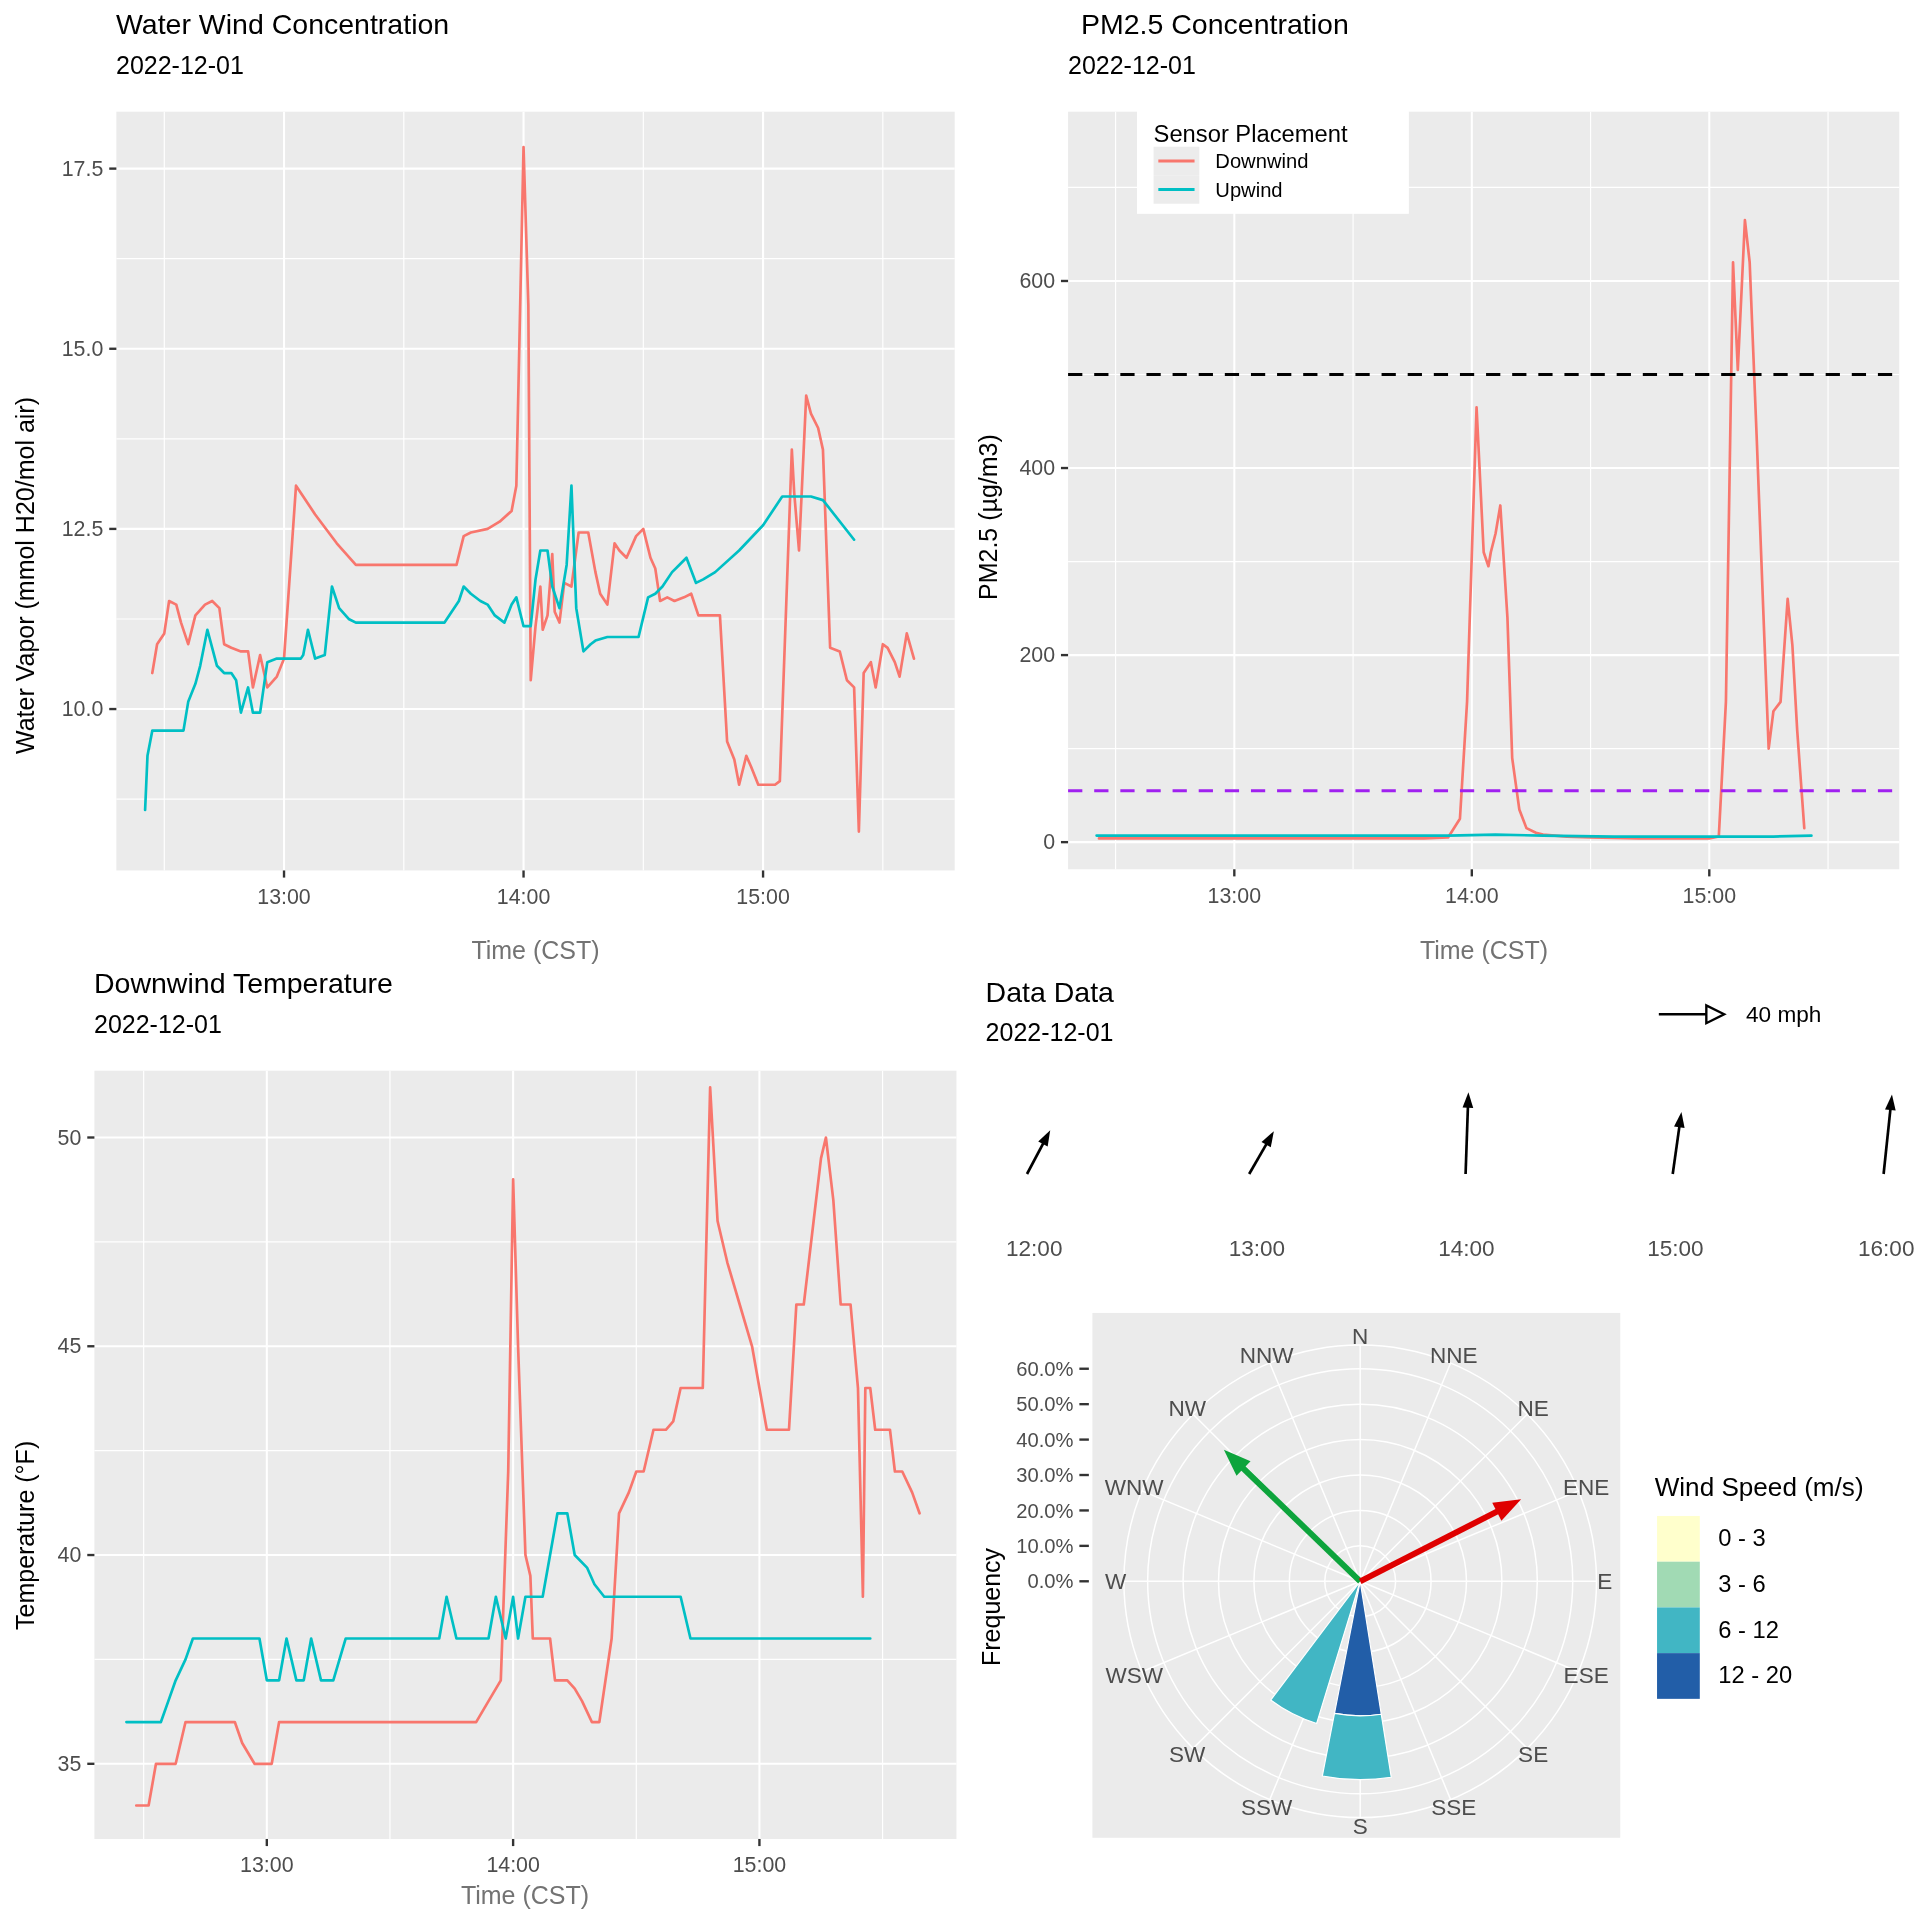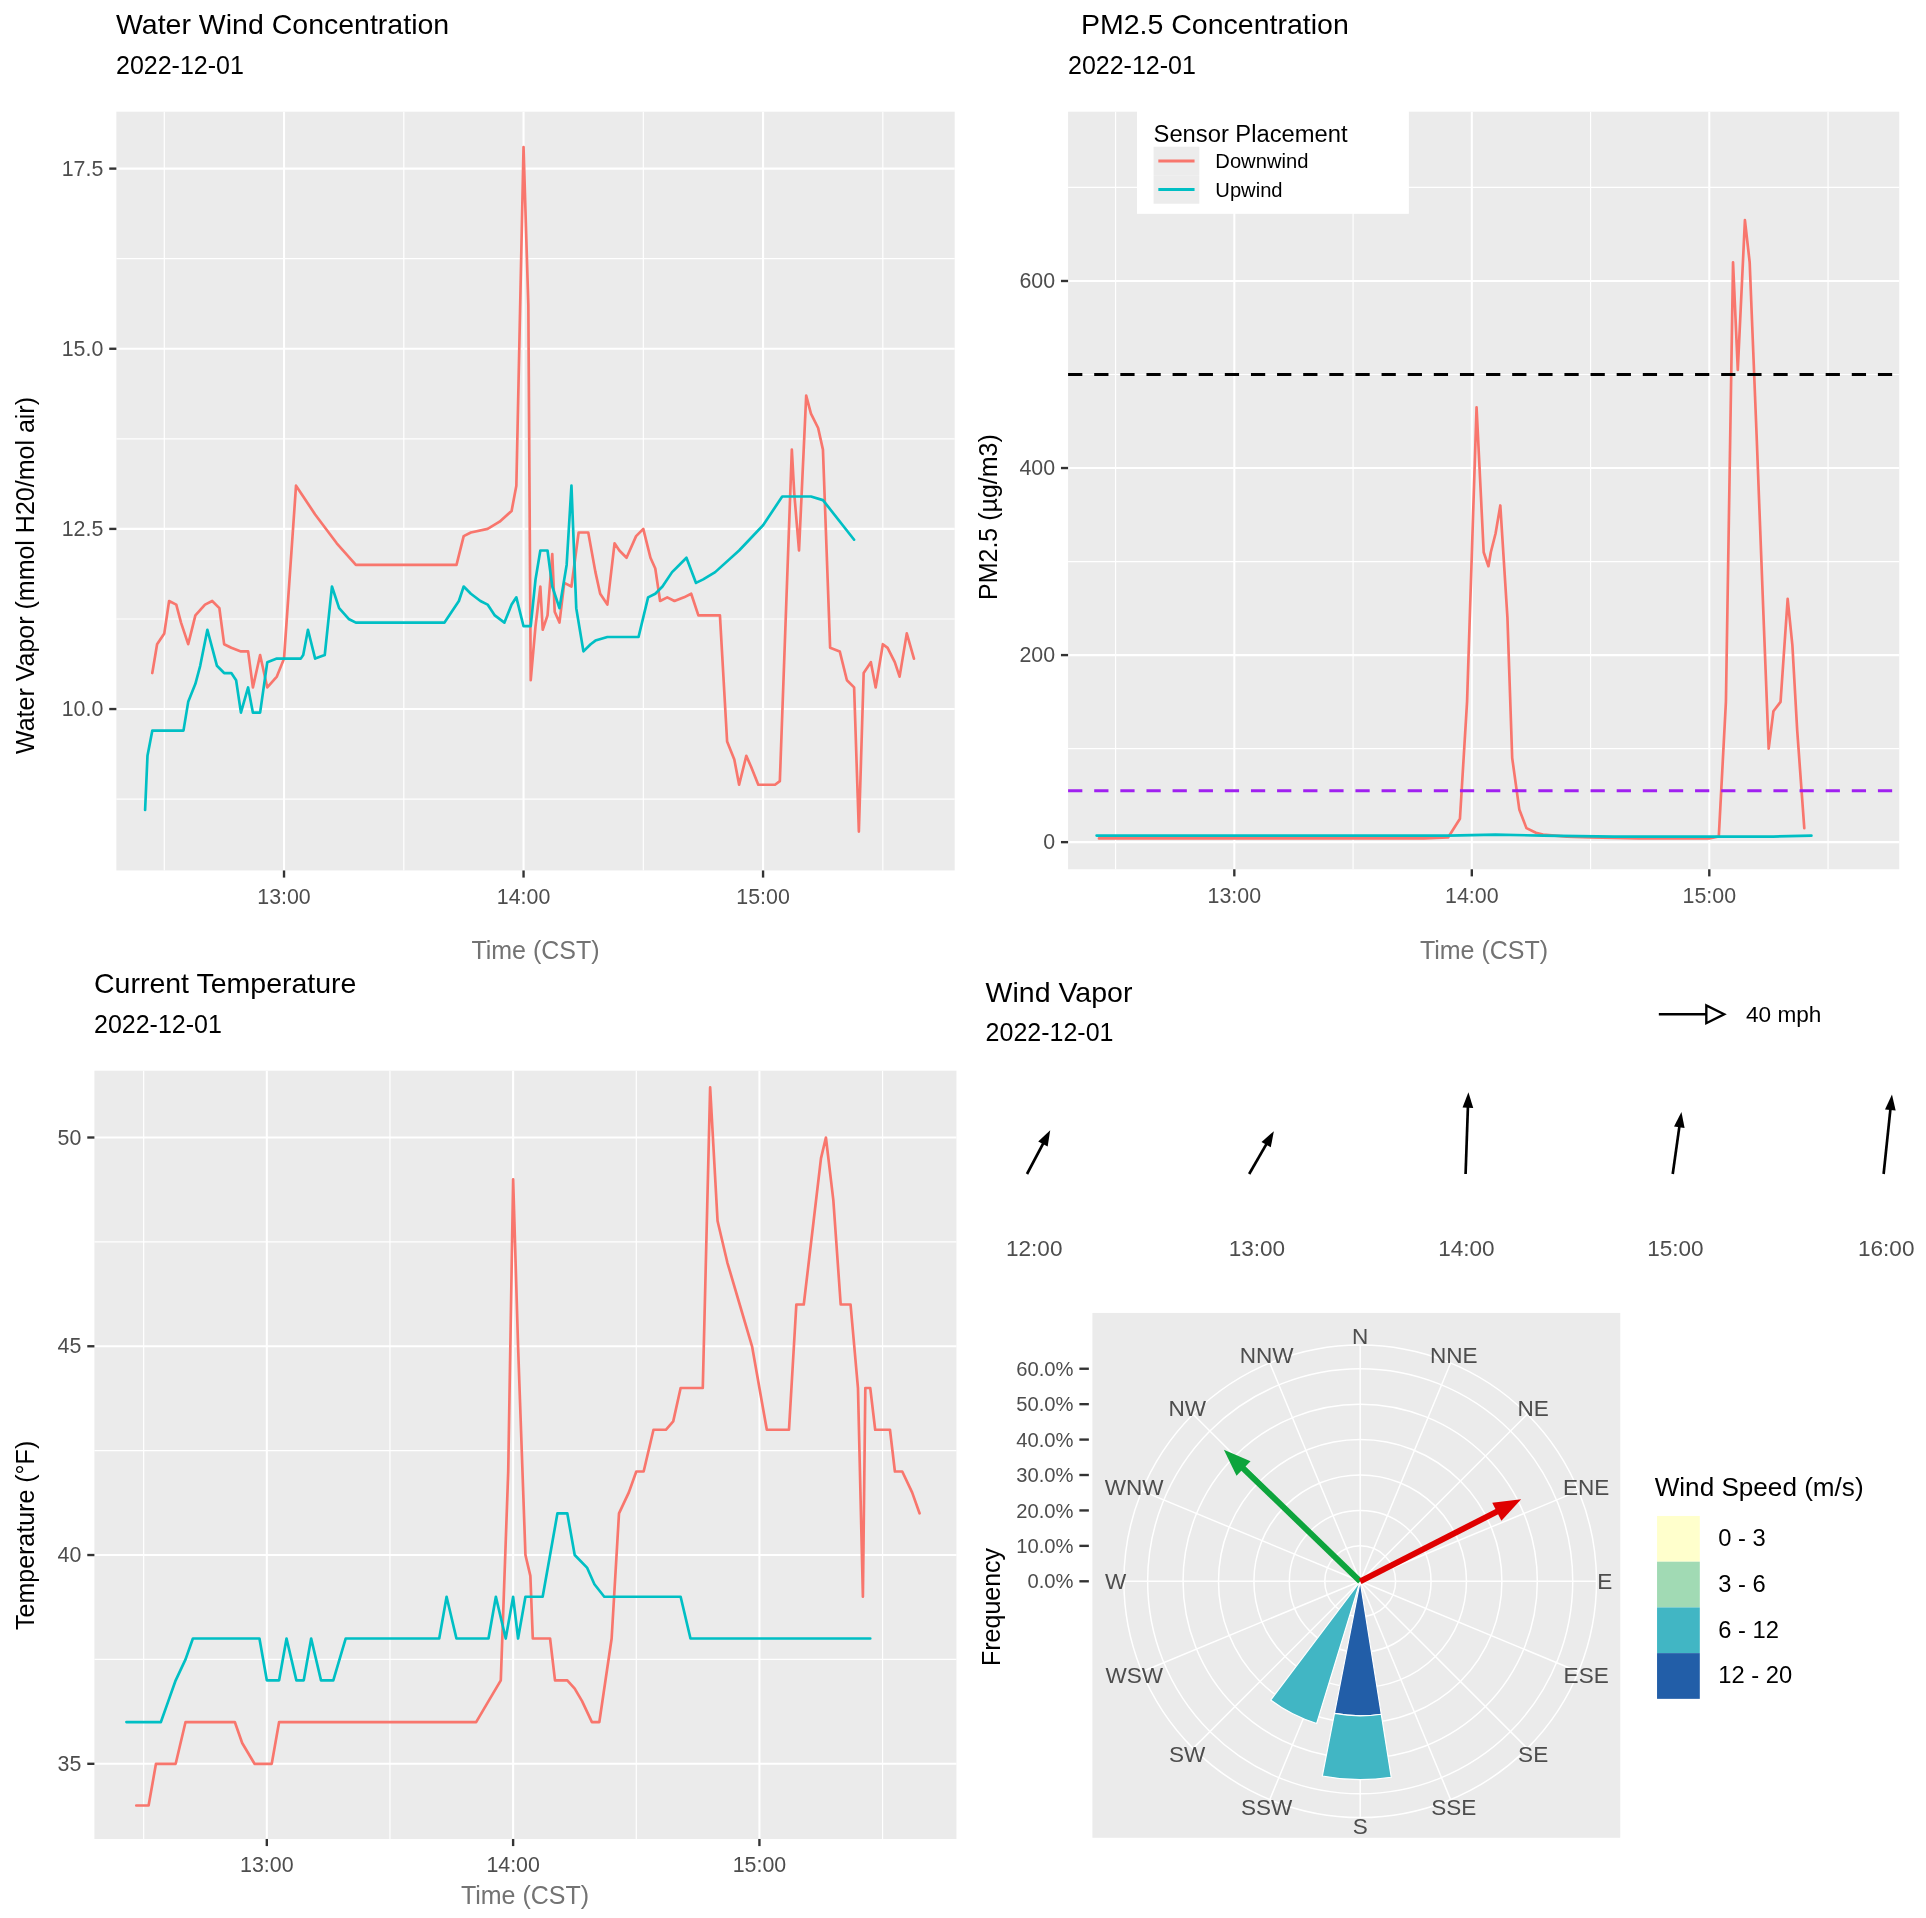--- a/index.html
+++ b/index.html
@@ -137,21 +137,21 @@
         <text x="137" y="312.52173913043487" font-size="36" fill="#4D4D4D" text-anchor="end" font-family="&quot;Liberation Sans&quot;,&quot;DejaVu Sans&quot;,sans-serif">50</text>
         <line x1="449.3999999999997" y1="1482" x2="449.3999999999997" y2="1494" stroke="#333333" stroke-width="4"></line>
         <text x="449.3999999999997" y="1538" font-size="36" fill="#4D4D4D" text-anchor="middle" font-family="&quot;Liberation Sans&quot;,&quot;DejaVu Sans&quot;,sans-serif">13:00</text>
         <line x1="864.2571428571425" y1="1482" x2="864.2571428571425" y2="1494" stroke="#333333" stroke-width="4"></line>
         <text x="864.2571428571425" y="1538" font-size="36" fill="#4D4D4D" text-anchor="middle" font-family="&quot;Liberation Sans&quot;,&quot;DejaVu Sans&quot;,sans-serif">14:00</text>
         <line x1="1279.1142857142854" y1="1482" x2="1279.1142857142854" y2="1494" stroke="#333333" stroke-width="4"></line>
         <text x="1279.1142857142854" y="1538" font-size="36" fill="#4D4D4D" text-anchor="middle" font-family="&quot;Liberation Sans&quot;,&quot;DejaVu Sans&quot;,sans-serif">15:00</text>
         <polyline points="229.5,1425.7 250.3,1425.7 262.7,1355.4 283.5,1355.4 295.9,1355.4 312.5,1285.1 333.2,1285.1 354.0,1285.1 374.7,1285.1 395.5,1285.1 407.9,1320.3 428.7,1355.4 457.7,1355.4 470.1,1285.1 532.4,1285.1 615.3,1285.1 698.3,1285.1 781.3,1285.1 802.0,1285.1 822.8,1249.9 843.5,1214.8 856.0,863.1 864.3,370.8 872.6,652.2 885.0,1003.8 893.3,1038.9 897.4,1144.4 918.2,1144.4 926.5,1144.4 934.8,1214.8 955.5,1214.8 968.0,1228.8 980.4,1249.9 997.0,1285.1 1009.5,1285.1 1030.2,1144.4 1042.6,933.5 1059.2,898.3 1071.7,863.1 1084.1,863.1 1100.7,792.8 1121.5,792.8 1133.9,778.7 1146.4,722.5 1167.1,722.5 1183.7,722.5 1196.1,216.1 1208.6,441.2 1225.2,511.5 1245.9,581.8 1266.7,652.2 1279.1,722.5 1291.6,792.8 1308.2,792.8 1328.9,792.8 1341.3,581.8 1353.8,581.8 1370.4,441.2 1382.8,335.7 1391.1,300.5 1403.6,406.0 1416.0,581.8 1432.6,581.8 1445.1,722.5 1453.4,1074.1 1457.5,722.5 1465.8,722.5 1474.1,792.8 1486.5,792.8 1499.0,792.8 1507.3,863.1 1519.7,863.1 1536.3,898.3 1548.8,933.5" fill="none" stroke="#F8766D" stroke-width="4.5" stroke-linejoin="round" stroke-linecap="round"></polyline>
         <polyline points="212.9,1285.1 242.0,1285.1 271.0,1285.1 283.5,1249.9 295.9,1214.8 312.5,1179.6 324.9,1144.4 366.4,1144.4 407.9,1144.4 437.0,1144.4 449.4,1214.8 470.1,1214.8 482.6,1144.4 499.2,1214.8 511.6,1214.8 524.1,1144.4 540.7,1214.8 561.4,1214.8 582.2,1144.4 615.3,1144.4 656.8,1144.4 698.3,1144.4 739.8,1144.4 752.2,1074.1 768.8,1144.4 789.6,1144.4 822.8,1144.4 835.2,1074.1 851.8,1144.4 864.3,1074.1 872.6,1144.4 885.0,1074.1 897.4,1074.1 914.0,1074.1 926.5,1003.8 938.9,933.5 955.5,933.5 968.0,1003.8 988.7,1024.9 1001.2,1053.0 1017.8,1074.1 1038.5,1074.1 1071.7,1074.1 1113.2,1074.1 1146.4,1074.1 1163.0,1144.4 1196.1,1144.4 1237.6,1144.4 1279.1,1144.4 1320.6,1144.4 1362.1,1144.4 1403.6,1144.4 1465.8,1144.4" fill="none" stroke="#00BFC4" stroke-width="4.5" stroke-linejoin="round" stroke-linecap="round"></polyline>
       </svg>
-    <div class="chart-title" style="left:94px;top:8.3px;">Current Temperature</div>
+    <div class="chart-title" style="left:94px;top:8.3px;">Downwind Temperature</div>
     <div class="chart-subtitle" style="left:94px;top:51px;">2022-12-01</div>
     <div class="axis-title-y" style="left:10.7px;top:671px;">Temperature (°F)</div>
     <div class="axis-title-x" style="left:94px;top:922px;width:862px;">Time (CST)</div>
   </div>
 
   <div class="cell" id="cell-3" style="left:963px;top:959px;">
     <svg id="svg-3" width="963" height="959" viewBox="0 0 1622 1615">
         <line x1="1172" y1="93" x2="1262" y2="93" stroke="#000" stroke-width="4"></line>
         <polygon points="1282,93 1252,78 1252,108" fill="#FFFFFF" stroke="#000" stroke-width="4"></polygon>
         <line x1="107.79373936756684" y1="362" x2="140.28117151235048" y2="300.90002657416227" stroke="#000" stroke-width="4.5"></line>
@@ -233,20 +233,20 @@
         <text x="1165" y="905" font-size="44" fill="#000000" text-anchor="start" font-family="&quot;Liberation Sans&quot;,&quot;DejaVu Sans&quot;,sans-serif">Wind Speed (m/s)</text>
         <rect x="1169" y="938" width="72" height="77" fill="#FFFFCC"></rect>
         <text x="1272" y="989" font-size="40" fill="#000000" text-anchor="start" font-family="&quot;Liberation Sans&quot;,&quot;DejaVu Sans&quot;,sans-serif">0 - 3</text>
         <rect x="1169" y="1015" width="72" height="77" fill="#A1DAB4"></rect>
         <text x="1272" y="1066" font-size="40" fill="#000000" text-anchor="start" font-family="&quot;Liberation Sans&quot;,&quot;DejaVu Sans&quot;,sans-serif">3 - 6</text>
         <rect x="1169" y="1092" width="72" height="77" fill="#41B6C4"></rect>
         <text x="1272" y="1143" font-size="40" fill="#000000" text-anchor="start" font-family="&quot;Liberation Sans&quot;,&quot;DejaVu Sans&quot;,sans-serif">6 - 12</text>
         <rect x="1169" y="1169" width="72" height="77" fill="#225EA8"></rect>
         <text x="1272" y="1220" font-size="40" fill="#000000" text-anchor="start" font-family="&quot;Liberation Sans&quot;,&quot;DejaVu Sans&quot;,sans-serif">12 - 20</text>
       </svg>
-    <div class="chart-title" style="left:22.6px;top:16.6px;">Wind Vapor</div>
+    <div class="chart-title" style="left:22.6px;top:16.6px;">Data Data</div>
     <div class="chart-subtitle" style="left:22.6px;top:59px;">2022-12-01</div>
     <div class="ref-label" style="left:783px;top:43px;">40 mph</div>
     <div class="axis-title-y" style="left:14.3px;top:707px;">Frequency</div>
   </div>
 
 </div>
 
 
 </body></html>

